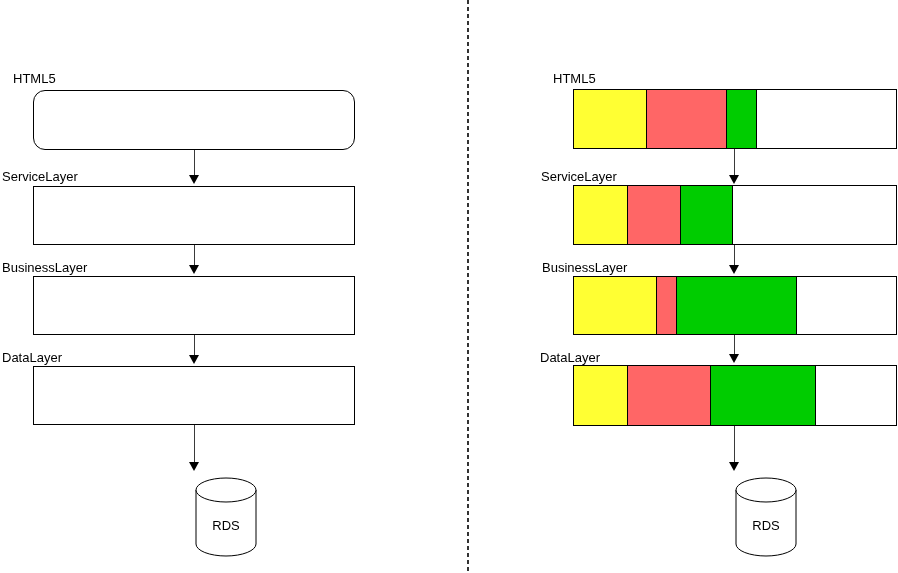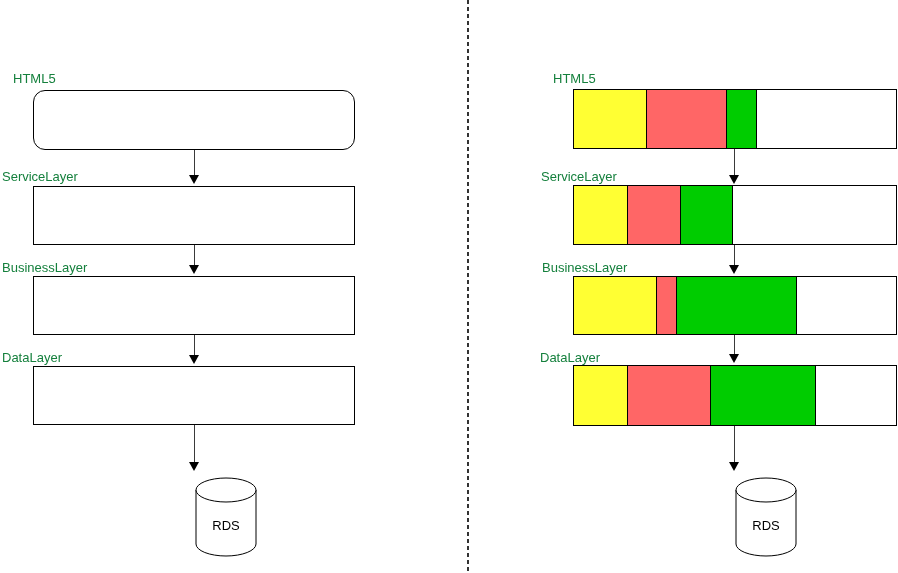--- a/index.html
+++ b/index.html
@@ -9,21 +9,21 @@
     background:#ffffff;
     font-family:"Liberation Sans", sans-serif;
     color:#000;
     overflow:hidden;
   }
   .layer-label{
     position:absolute;
     font-size:13px;
     line-height:13px;
     white-space:nowrap;
-    color:#15803d;
+    color:#000000;
   }
   .node{
     position:absolute;
     box-sizing:border-box;
     background:#fff;
     border:1px solid #000;
   }
   .rounded{border-radius:12px;}
   .bar{
     position:absolute;

